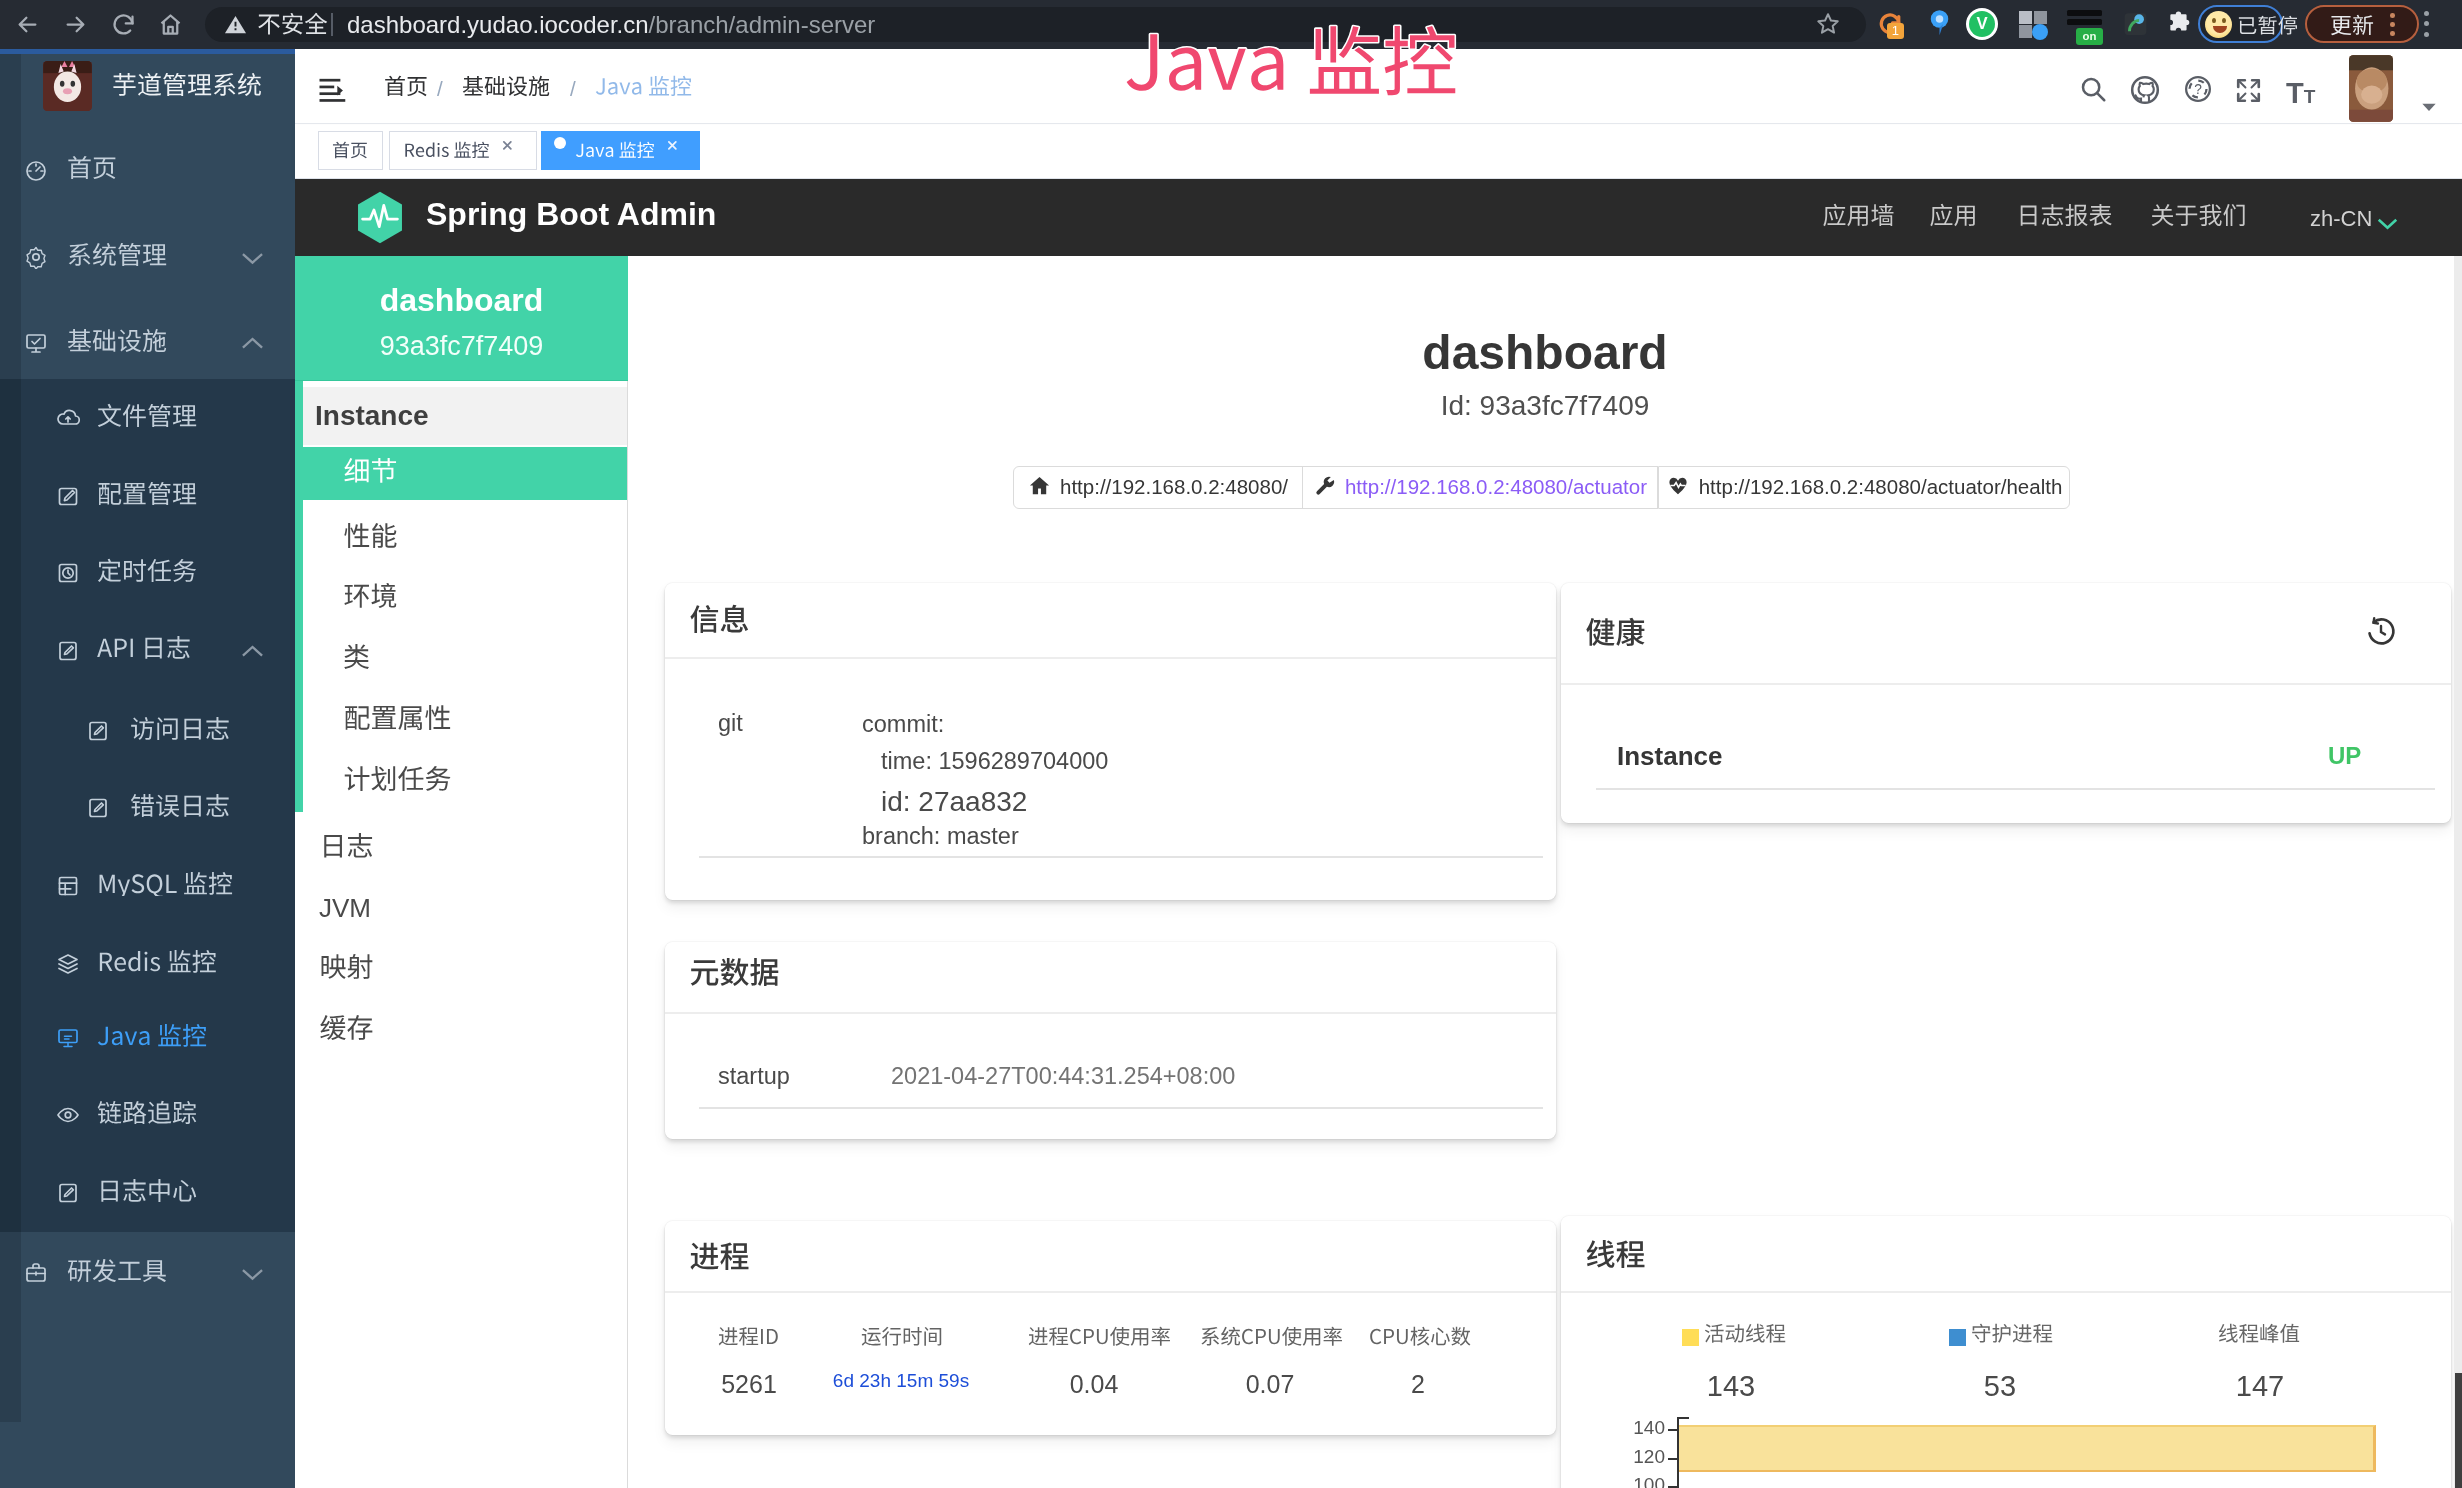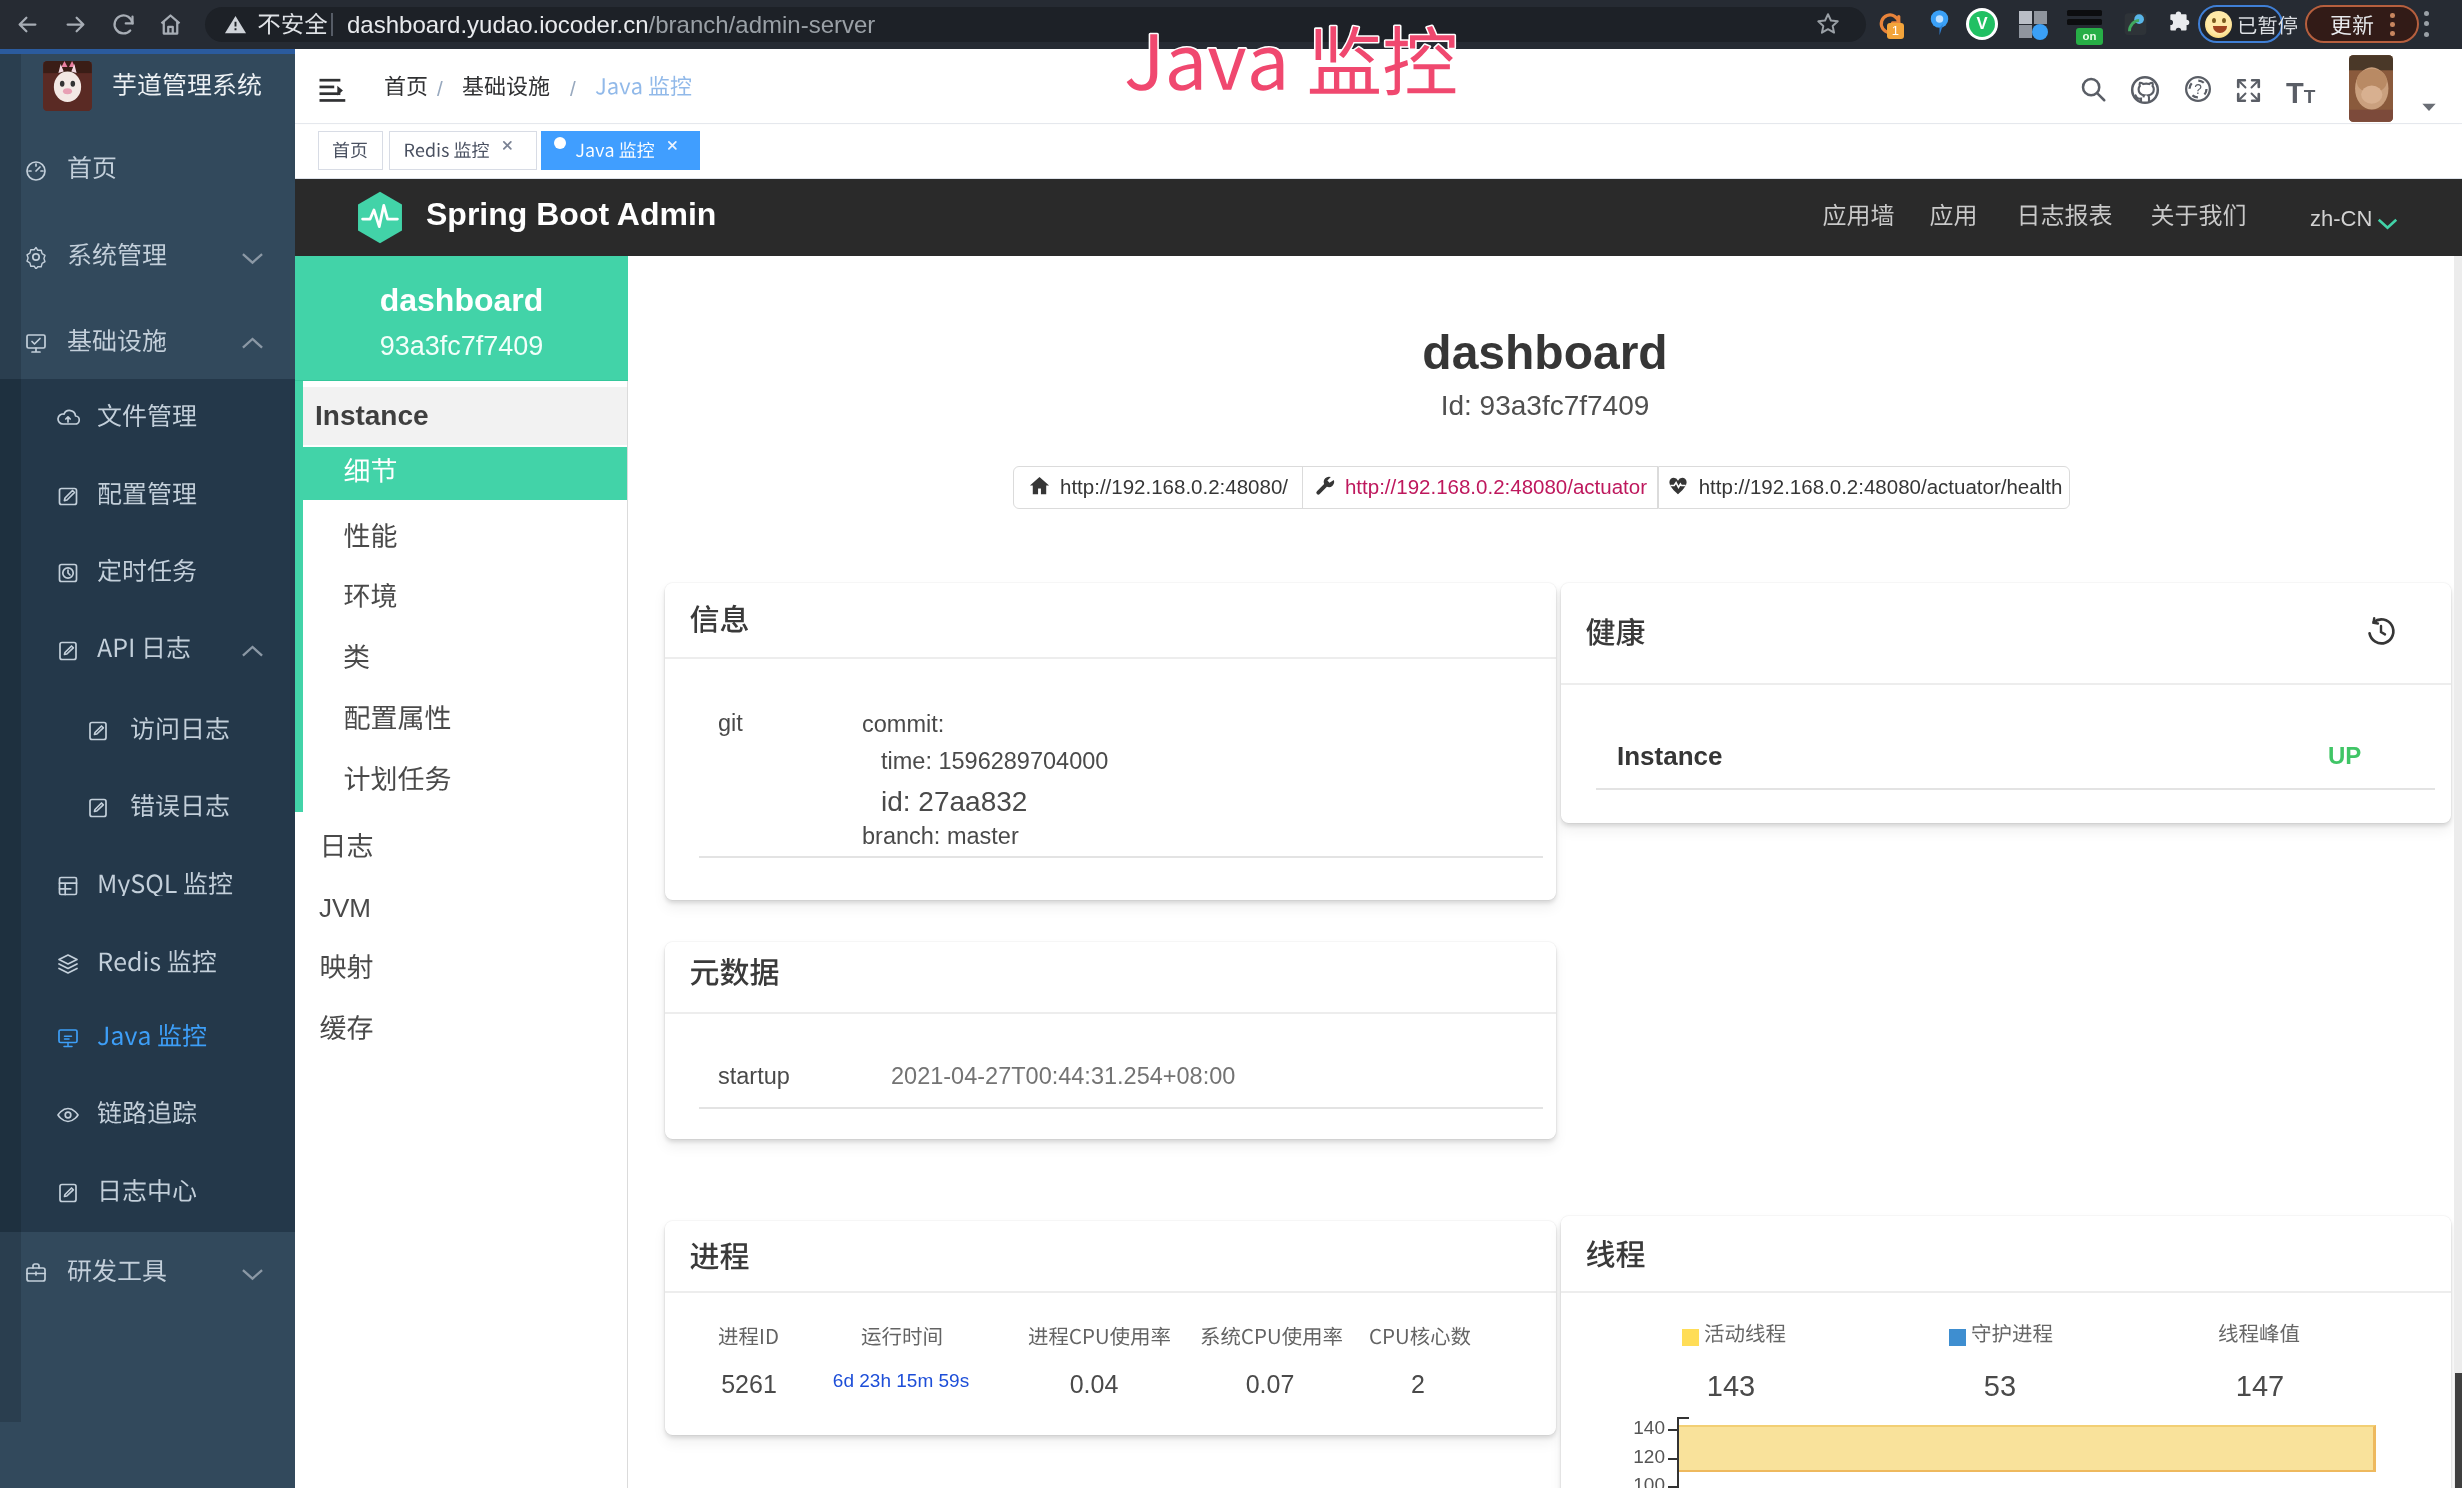--- a/index.html
+++ b/index.html
@@ -518,21 +518,21 @@
         <use href="#g84"></use>
         <use href="#g85" x="1000"></use>
       </g>
     </svg></div>
 <div class="vtxt" style="left:319px;top:893px;font-size:26px;color:#4a4a4a">JVM</div>
 <div class="abs" style="left:628px;top:325px;width:1834px;text-align:center;font-size:48px;font-weight:600;color:#363636">dashboard</div>
 <div class="abs" style="left:628px;top:390px;width:1834px;text-align:center;font-size:28px;color:#4f4f4f">Id: 93a3fc7f7409</div>
 <div class="abs" style="left:1013px;width:290px;border-radius:6px 0 0 6px;top:466px;height:43px;border:1.5px solid #dbdbdb;background:#fff;line-height:40px;text-align:center;white-space:nowrap;color:#363636;font-size:20.5px"><svg style="vertical-align:-3px;margin-right:9px" width="23" height="23" viewBox="0 0 24 24" fill="#363636">
       <path d="M12 3l10 9h-3v9h-5.5v-6h-3v6H5v-9H2z"></path>
     </svg>http://192.168.0.2:48080/</div>
-<div class="abs" style="left:1302px;width:356px;border-left:none;top:466px;height:43px;border:1.5px solid #dbdbdb;background:#fff;line-height:40px;text-align:center;white-space:nowrap;color:#be185d;font-size:20.5px"><svg style="vertical-align:-3px;margin-right:9px" width="23" height="23" viewBox="0 0 24 24" fill="#363636">
+<div class="abs" style="left:1302px;width:356px;border-left:none;top:466px;height:43px;border:1.5px solid #dbdbdb;background:#fff;line-height:40px;text-align:center;white-space:nowrap;color:#8b5cf6;font-size:20.5px"><svg style="vertical-align:-3px;margin-right:9px" width="23" height="23" viewBox="0 0 24 24" fill="#363636">
       <path d="M21.7 6.3a5.5 5.5 0 0 1-7.2 7L7 20.8a2 2 0 0 1-2.9-2.9l7.5-7.5a5.5 5.5 0 0 1 7-7.2L15 6.8l2.2 2.2z"></path>
     </svg>http://192.168.0.2:48080/actuator</div>
 <div class="abs" style="left:1658px;width:412px;border-left:none;border-radius:0 6px 6px 0;top:466px;height:43px;border:1.5px solid #dbdbdb;background:#fff;line-height:40px;text-align:center;white-space:nowrap;color:#363636;font-size:20.5px"><svg style="vertical-align:-3px;margin-right:9px" width="24" height="23" viewBox="0 0 24 24" fill="#363636">
       <path d="M12 21S3 14 3 8.5A4.5 4.5 0 0 1 7.5 4 5 5 0 0 1 12 7a5 5 0 0 1 4.5-3A4.5 4.5 0 0 1 21 8.5C21 14 12 21 12 21z"></path>
       <path d="M4 12h4l2-3 2.5 5 2-3.5 1 1.5H20" stroke="#fff" stroke-width="1.6" fill="none"></path>
     </svg>http://192.168.0.2:48080/actuator/health</div>
 <div class="card" style="left:665px;top:583px;width:891px;height:317px"></div>
 <div class="abs" style="left:689px;top:604px"><svg class="" style="width:61px;height:30px;" viewBox="0 -880 2000 1000" fill="#3a3a3a">
       <g transform="scale(1,-1)">
         <use href="#g86"></use>

